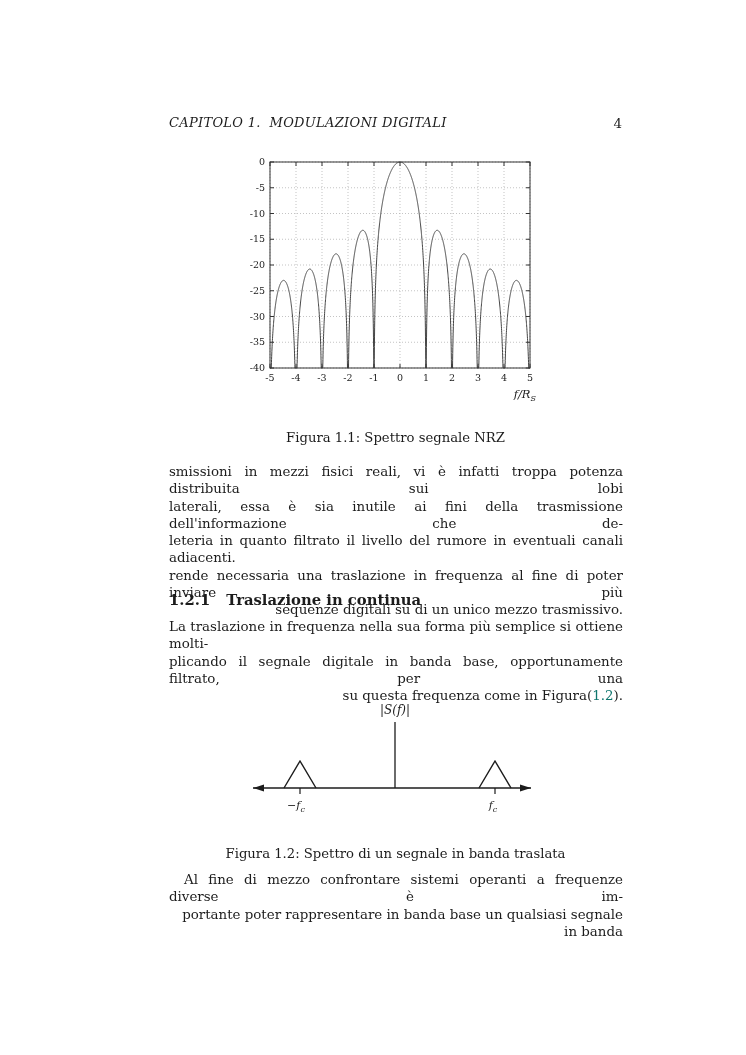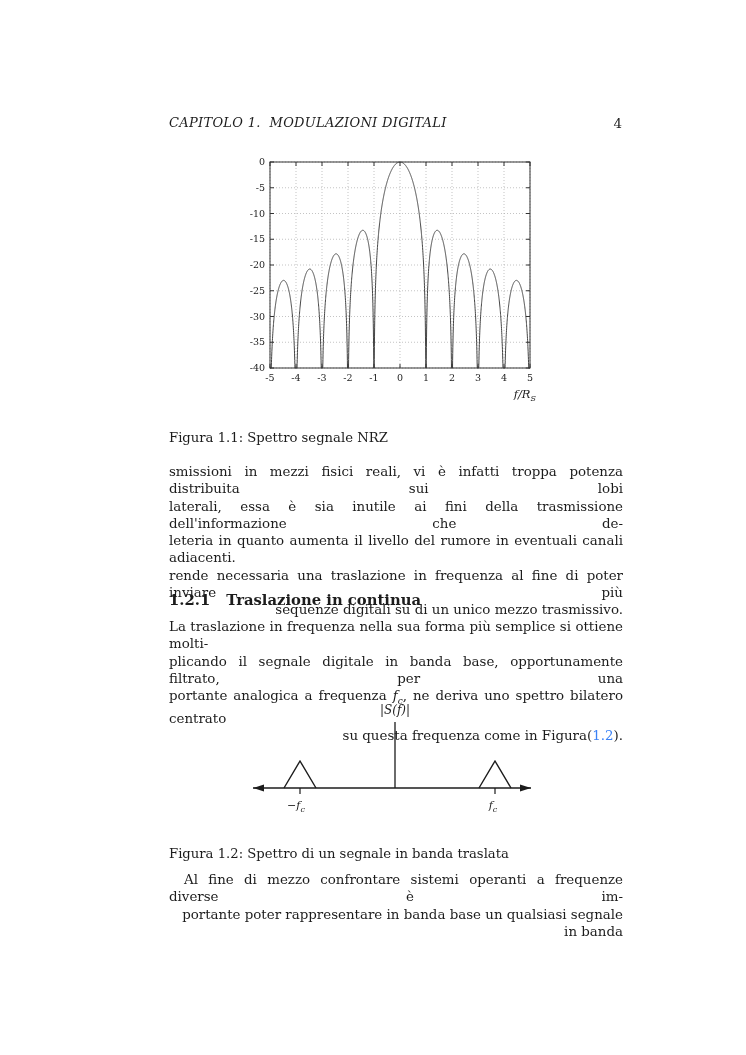--- a/index.html
+++ b/index.html
@@ -8,38 +8,38 @@
     font-family:"DejaVu Serif", serif;color:#1c1c1c;overflow:hidden;margin-left:22px;
   }
   .runhead{
     position:absolute;left:147px;top:115px;width:453px;height:18px;
     font-size:13px;font-style:italic;letter-spacing:.3px;white-space:pre;
   }
   .pagenum{
     position:absolute;right:146px;top:115px;font-size:13.5px;font-style:normal;
   }
   .figure1{position:absolute;left:225px;top:147px;width:300px;height:256px;}
-  .caption{position:absolute;left:147px;width:453px;font-size:13.2px;}
+  .caption{position:absolute;left:147px;width:453px;text-align:center;font-size:13.2px;}
   .cap1{top:430px;}
   .cap2{top:846px;}
   .para{position:absolute;left:147px;width:454px;font-size:13.4px;line-height:17.3px;}
   .para .jline{text-align:justify;text-align-last:justify;white-space:normal;}
   .para .lastline{text-align:right;}
   .p1{top:463px;}
   .p2{top:618px;}
   .p3{top:871px;}
   .p3 .jline:first-child{text-indent:15px;}
   .secheading{
     position:absolute;left:147px;top:591px;width:453px;
     font-weight:bold;font-size:14.8px;
   }
   .secheading .num{margin-right:16px;}
   .mathit{font-style:italic;}
   sub.m{font-size:9px;font-style:italic;}
-  a.figref{color:#3b82f6;text-decoration:none;cursor:pointer;}
+  a.figref{color:#0f766e;text-decoration:none;cursor:pointer;}
   .figure2{position:absolute;left:195px;top:695px;width:360px;height:125px;}
   svg text{font-family:"DejaVu Serif", serif;fill:#1c1c1c;}
 </style>
 </head>
 <body>
 
 <div class="page">
 
   <div class="runhead">CAPITOLO 1.  MODULAZIONI DIGITALI</div>
   <div class="pagenum">4</div>
@@ -129,33 +129,32 @@
         <text x="18" y="198.45" text-anchor="end" font-size="9.5">-35</text>
         <text x="18" y="224.2" text-anchor="end" font-size="9.5">-40</text>
         <text x="289" y="251" text-anchor="end" font-size="11.5" font-style="italic"><tspan>f/R</tspan><tspan dy="3" font-size="8">S</tspan></text>
       </svg>
   </div>
   <div class="caption cap1">Figura 1.1: Spettro segnale NRZ</div>
 
   <div class="para p1">
     <div class="jline">smissioni in mezzi fisici reali, vi è infatti troppa potenza distribuita sui lobi</div>
     <div class="jline">laterali, essa è sia inutile ai fini della trasmissione dell'informazione che de-</div>
-    <div class="jline">leteria in quanto aumenta il livello del rumore in eventuali canali adiacenti.</div>
+    <div class="jline">leteria in quanto filtrato il livello del rumore in eventuali canali adiacenti.</div>
     <div class="jline">rende necessaria una traslazione in frequenza al fine di poter inviare più</div>
     <div class="lastline">sequenze digitali su di un unico mezzo trasmissivo.</div>
   </div>
 
   <div class="secheading">
     <span class="num">1.2.1</span><span>Traslazione in continua</span>
   </div>
 
   <div class="para p2">
     <div class="jline">La traslazione in frequenza nella sua forma più semplice si ottiene molti-</div>
     <div class="jline">plicando il segnale digitale in banda base, opportunamente filtrato, per una</div>
-    <div class="jline"><span>portante analogica a frequenza </span><span class="mathit">f</span><sub class="m">c</sub><span>, ne deriva uno spettro bilatero centrato</span></div>
     <div class="lastline"><span>su questa frequenza come in Figura(</span><a class="figref">1.2</a><span>).</span></div>
   </div>
 
   <div class="figure2">
     <svg width="360" height="125" viewBox="0 0 360 125">
 
       <text x="178" y="19" text-anchor="middle" font-size="12" font-style="italic">|S(f)|</text>
 
       <line x1="178" y1="27" x2="178" y2="93" stroke="#1c1c1c" stroke-width="1.3"></line>
 

